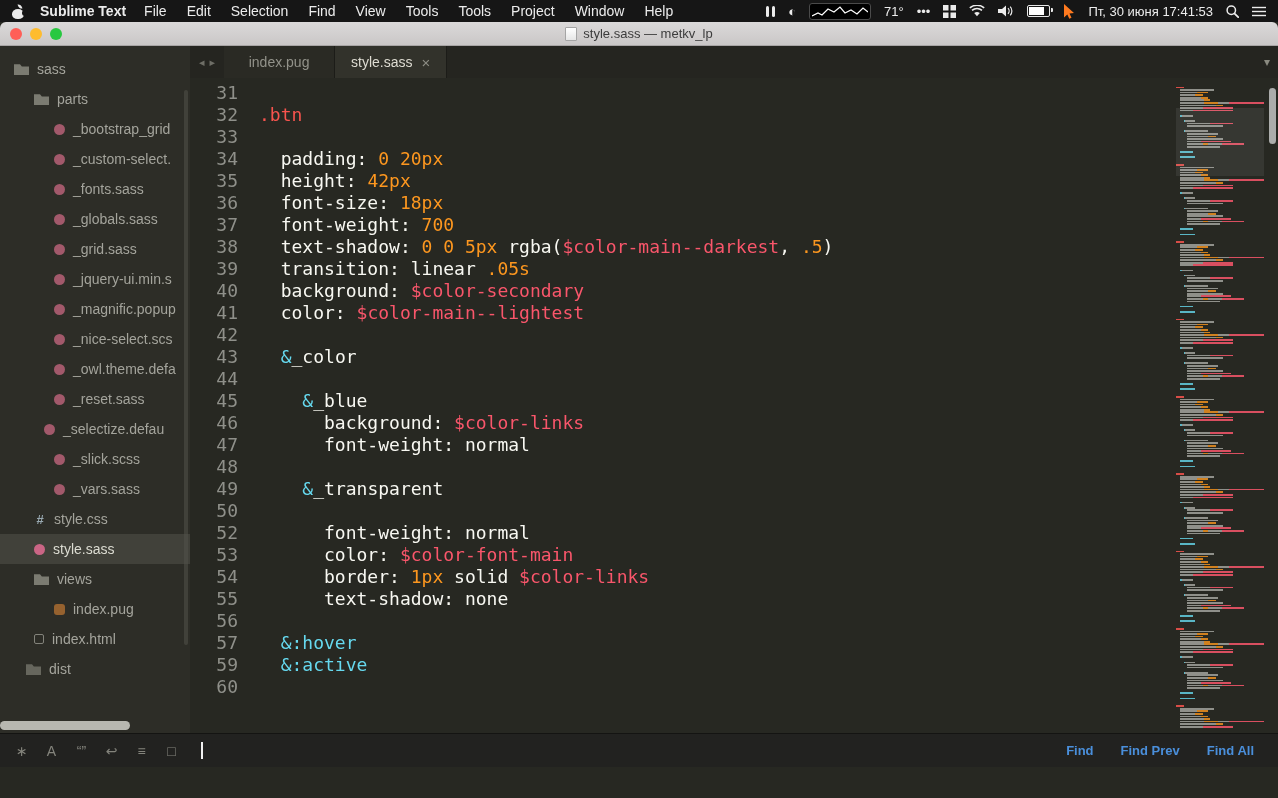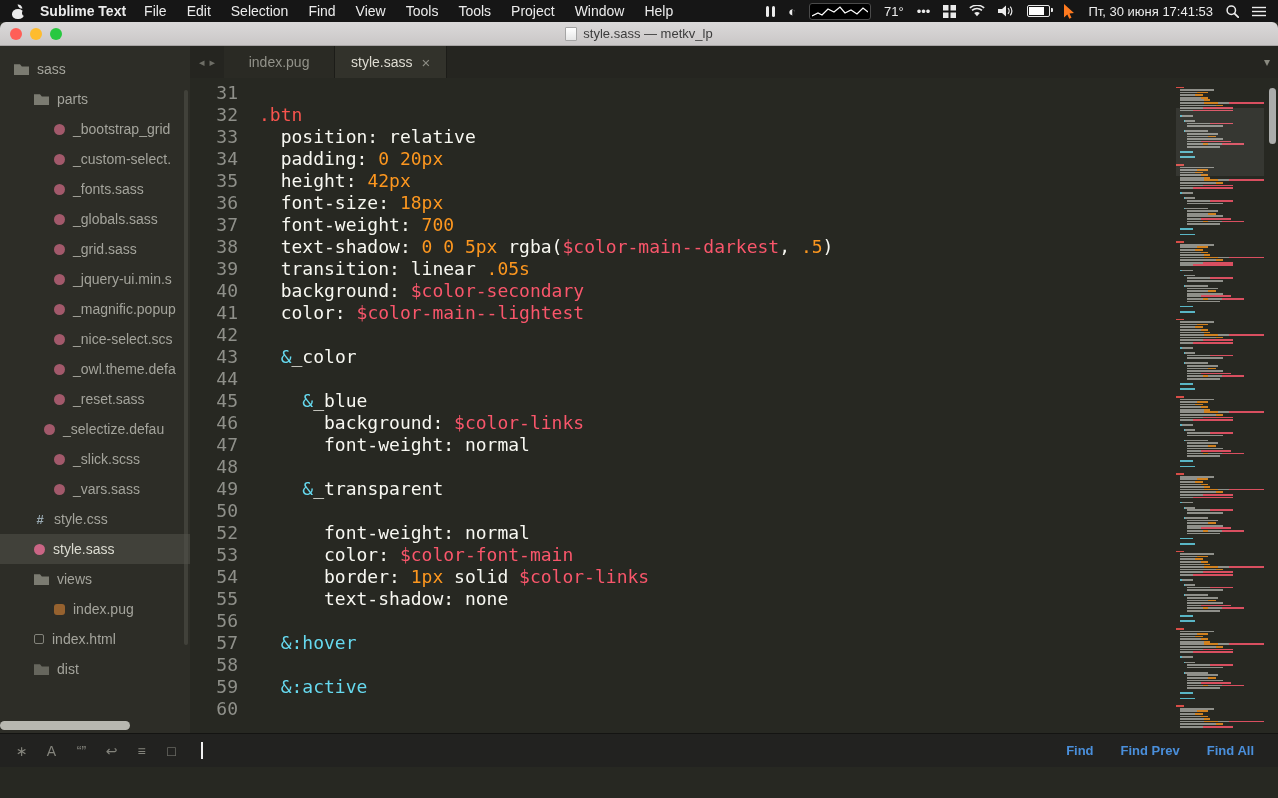--- a/index.html
+++ b/index.html
@@ -287,21 +287,21 @@
             <span class="side-label">views</span>
           </div>
           <div class="side-item" style="padding-left: 54px;">
             <span class="fic fic-pug"></span>
             <span class="side-label">index.pug</span>
           </div>
           <div class="side-item" style="padding-left: 34px;">
             <span class="fic fic-html"></span>
             <span class="side-label">index.html</span>
           </div>
-          <div class="side-item" style="padding-left: 34px;">
+          <div class="side-item" style="padding-left: 26px;">
             <span class="fic fic-folder-closed"></span>
             <span class="side-label">dist</span>
           </div>
         </div>
       <div class="side-vscroll"></div>
       <div class="side-hscroll"></div>
     </aside>
 
     <div class="editor-col">
       <div class="tabbar">
@@ -326,21 +326,20 @@
             <div class="line">
               <span class="gutter">31</span>
               <span class="codeline"></span>
             </div>
             <div class="line">
               <span class="gutter">32</span>
               <span class="codeline"><span class="tk-sel">.btn</span></span>
             </div>
             <div class="line">
               <span class="gutter">33</span>
-              <span class="codeline"><span class="tk-plain">  position: relative</span></span>
             </div>
             <div class="line">
               <span class="gutter">34</span>
               <span class="codeline"><span class="tk-plain">  padding: </span><span class="tk-num">0 20px</span></span>
             </div>
             <div class="line">
               <span class="gutter">35</span>
               <span class="codeline"><span class="tk-plain">  height: </span><span class="tk-num">42px</span></span>
             </div>
             <div class="line">
@@ -418,24 +417,20 @@
               <span class="gutter">55</span>
               <span class="codeline"><span class="tk-plain">      text-shadow: none</span></span>
             </div>
             <div class="line">
               <span class="gutter">56</span>
               <span class="codeline"></span>
             </div>
             <div class="line">
               <span class="gutter">57</span>
               <span class="codeline"><span class="tk-plain">  </span><span class="tk-amp">&amp;:hover</span></span>
-            </div>
-            <div class="line">
-              <span class="gutter">58</span>
-              <span class="codeline"></span>
             </div>
             <div class="line">
               <span class="gutter">59</span>
               <span class="codeline"><span class="tk-plain">  </span><span class="tk-amp">&amp;:active</span></span>
             </div>
             <div class="line">
               <span class="gutter">60</span>
               <span class="codeline"></span>
             </div>
           </div>

